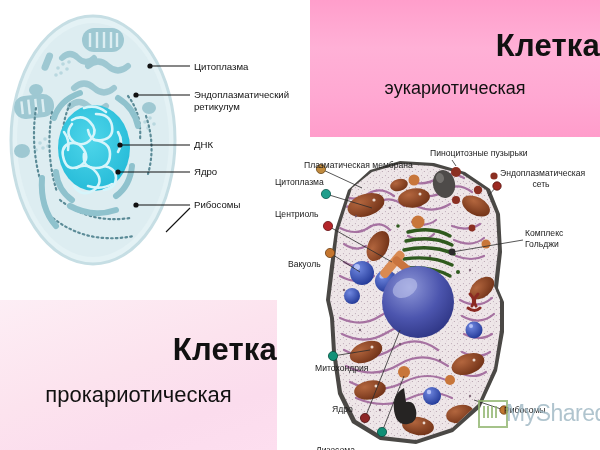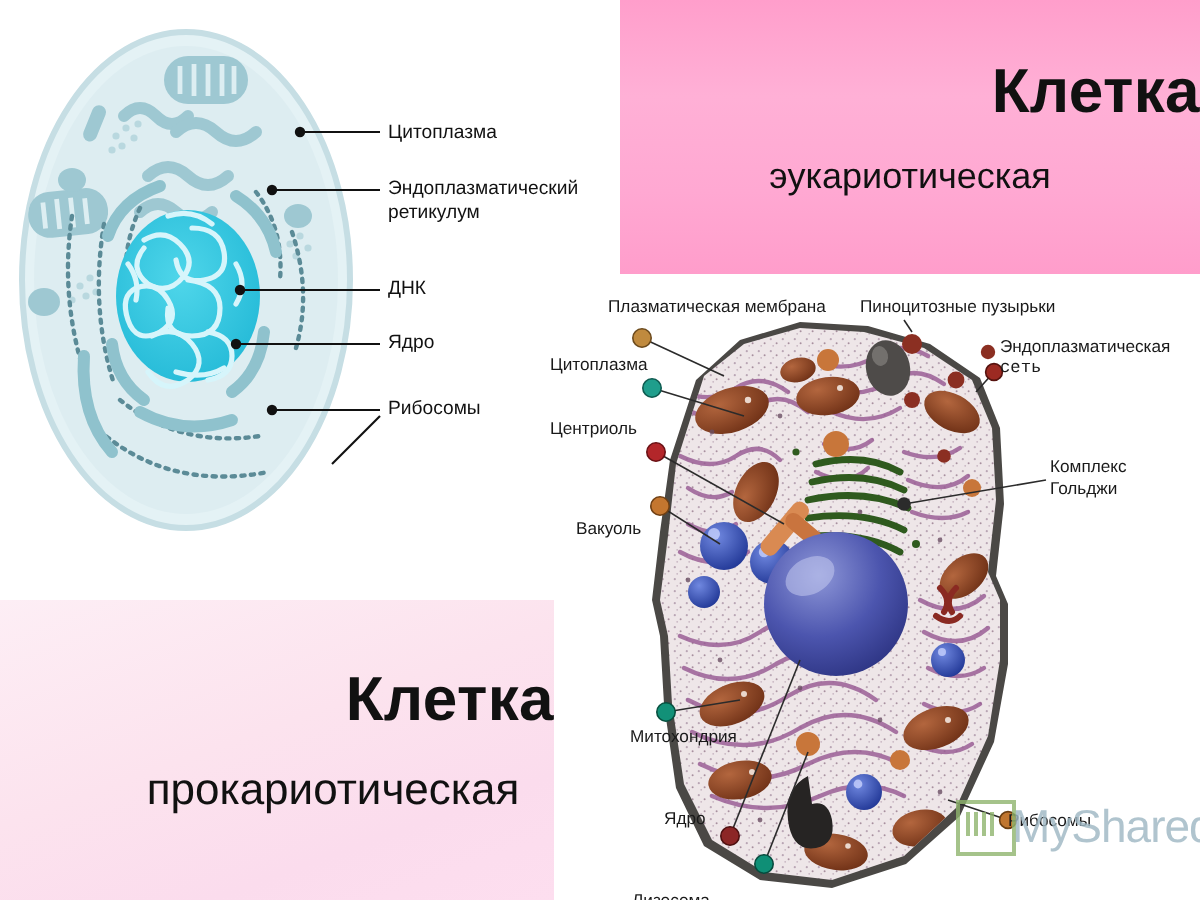--- a/index.html
+++ b/index.html
@@ -26,29 +26,29 @@
     position:absolute;width:100%;text-align:right;
     color:#111;font-weight:700;letter-spacing:.2px;white-space:nowrap;
   }
   .banner-sub{
     position:absolute;width:100%;text-align:center;
     color:#111;font-weight:400;white-space:nowrap;
   }
   #euk-banner .banner-title{top:28px;font-size:31px;}
   #euk-banner .banner-sub{top:78px;font-size:18px;}
   #prok-banner .banner-title{top:32px;font-size:31px;}
-  #prok-banner .banner-sub{top:82px;font-size:22px;padding-left:28px;}
+  #prok-banner .banner-sub{top:82px;font-size:22px;}
 
   
   .lbl{
     position:absolute;color:#1a1a1a;font-size:8.6px;line-height:11px;
     white-space:pre;font-family:"Liberation Sans", sans-serif;
   }
   .lbl.prok{font-size:9.6px;line-height:12px;color:#111;}
-  .lbl.ctr{font-family:Liberation Mono, monospace;}
+  .lbl.ctr{text-align:center;}
 
   
   svg.layer{position:absolute;left:0;top:0;width:600px;height:450px;overflow:visible;}
   .leader{stroke:#2b2b2b;stroke-width:.8;fill:none;}
   .leader-prok{stroke:#111;stroke-width:1.1;fill:none;}
   .dot{fill:#111;}
 
   
   #watermark{
     position:absolute;left:478px;top:400px;
@@ -400,21 +400,21 @@
       <circle cx="497" cy="186" r="4.2" fill="#9c2a22" stroke="#56130f" stroke-width=".8"></circle>
 
       <line class="leader" x1="523" y1="240" x2="452" y2="252"></line>
       <circle cx="452" cy="252" r="3.4" fill="#2b2b2b"></circle>
 
       <line class="leader" x1="504" y1="410" x2="474" y2="400"></line>
       <circle cx="504" cy="410" r="4.2" fill="#c0762f" stroke="#6b3f12" stroke-width=".8"></circle>
     </g>
   </svg>
 
-  <div class="lbl" style="left:264px;top:148px;padding-left:40px;">Плазматическая мембрана</div>
+  <div class="lbl" style="left:264px;top:160px;padding-left:40px;">Плазматическая мембрана</div>
   <div class="lbl" style="left:275px;top:177px;">Цитоплазма</div>
   <div class="lbl" style="left:275px;top:209px;">Центриоль</div>
   <div class="lbl" style="left:288px;top:259px;">Вакуоль</div>
   <div class="lbl" style="left:275px;top:363px;margin-left:40px;">Митохондрия</div>
   <div class="lbl" style="left:332px;top:404px;">Ядро</div>
   <div class="lbl" style="left:316px;top:445px;">Лизосома</div>
 
   <div class="lbl" style="left:430px;top:148px;">Пиноцитозные пузырьки</div>
   <div class="lbl" style="left:500px;top:168px;">Эндоплазматическая</div>
   <div class="lbl ctr" style="left:500px;top:179px;width:82px;">сеть</div>

